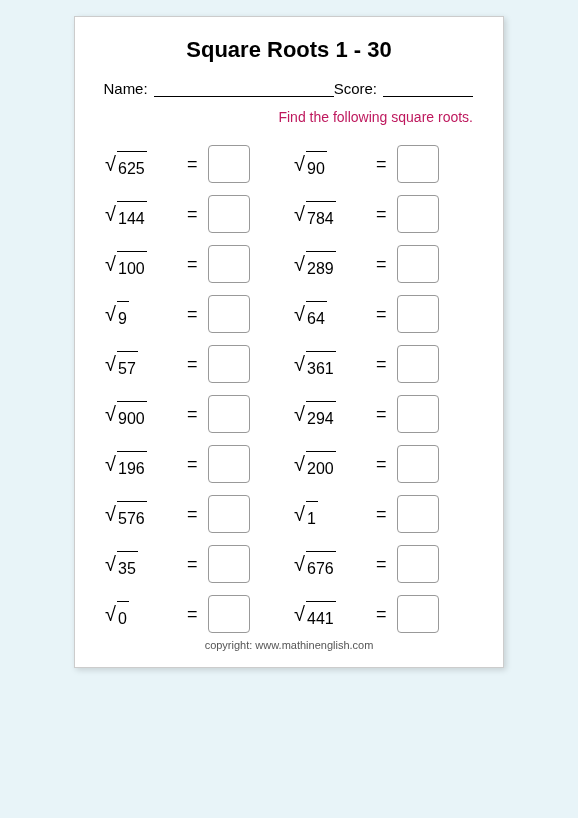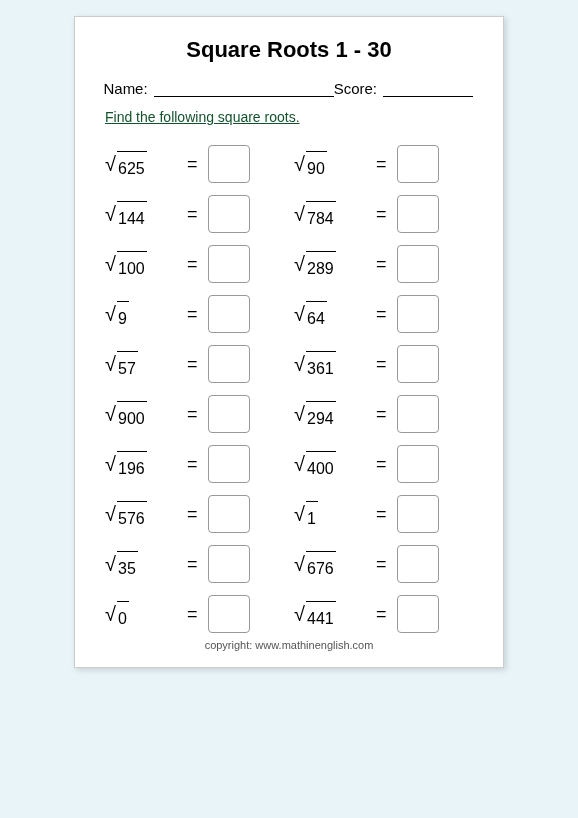--- a/index.html
+++ b/index.html
@@ -45,25 +45,24 @@
       width: 180px;
       height: 18px;
     }
     .score-field {
       display: inline-block;
       border-bottom: 1.5px solid #000;
       width: 90px;
       height: 18px;
     }
     .instructions {
-      text-align: left;
+      text-align: right;
       font-size: 14px;
       margin-bottom: 14px;
-      color: #14532d;
-      text-decoration: underline;
+      color: #be185d;
     }
     .problems-grid {
       display: grid;
       grid-template-columns: 1fr 1fr;
       gap: 0 10px;
     }
     .problem-row {
       display: flex;
       align-items: center;
       padding: 6px 0;
@@ -227,21 +226,21 @@
       <div class="sqrt-expr">
         <span class="sqrt-symbol">√</span>
         <span class="radicand">196</span>
       </div>
       <span class="equals">=</span>
       <div class="answer-box"></div>
     </div>
       <div class="problem-row">
       <div class="sqrt-expr">
         <span class="sqrt-symbol">√</span>
-        <span class="radicand">400</span>
+        <span class="radicand">200</span>
       </div>
       <span class="equals">=</span>
       <div class="answer-box"></div>
     </div>
       <div class="problem-row">
       <div class="sqrt-expr">
         <span class="sqrt-symbol">√</span>
         <span class="radicand">576</span>
       </div>
       <span class="equals">=</span>

